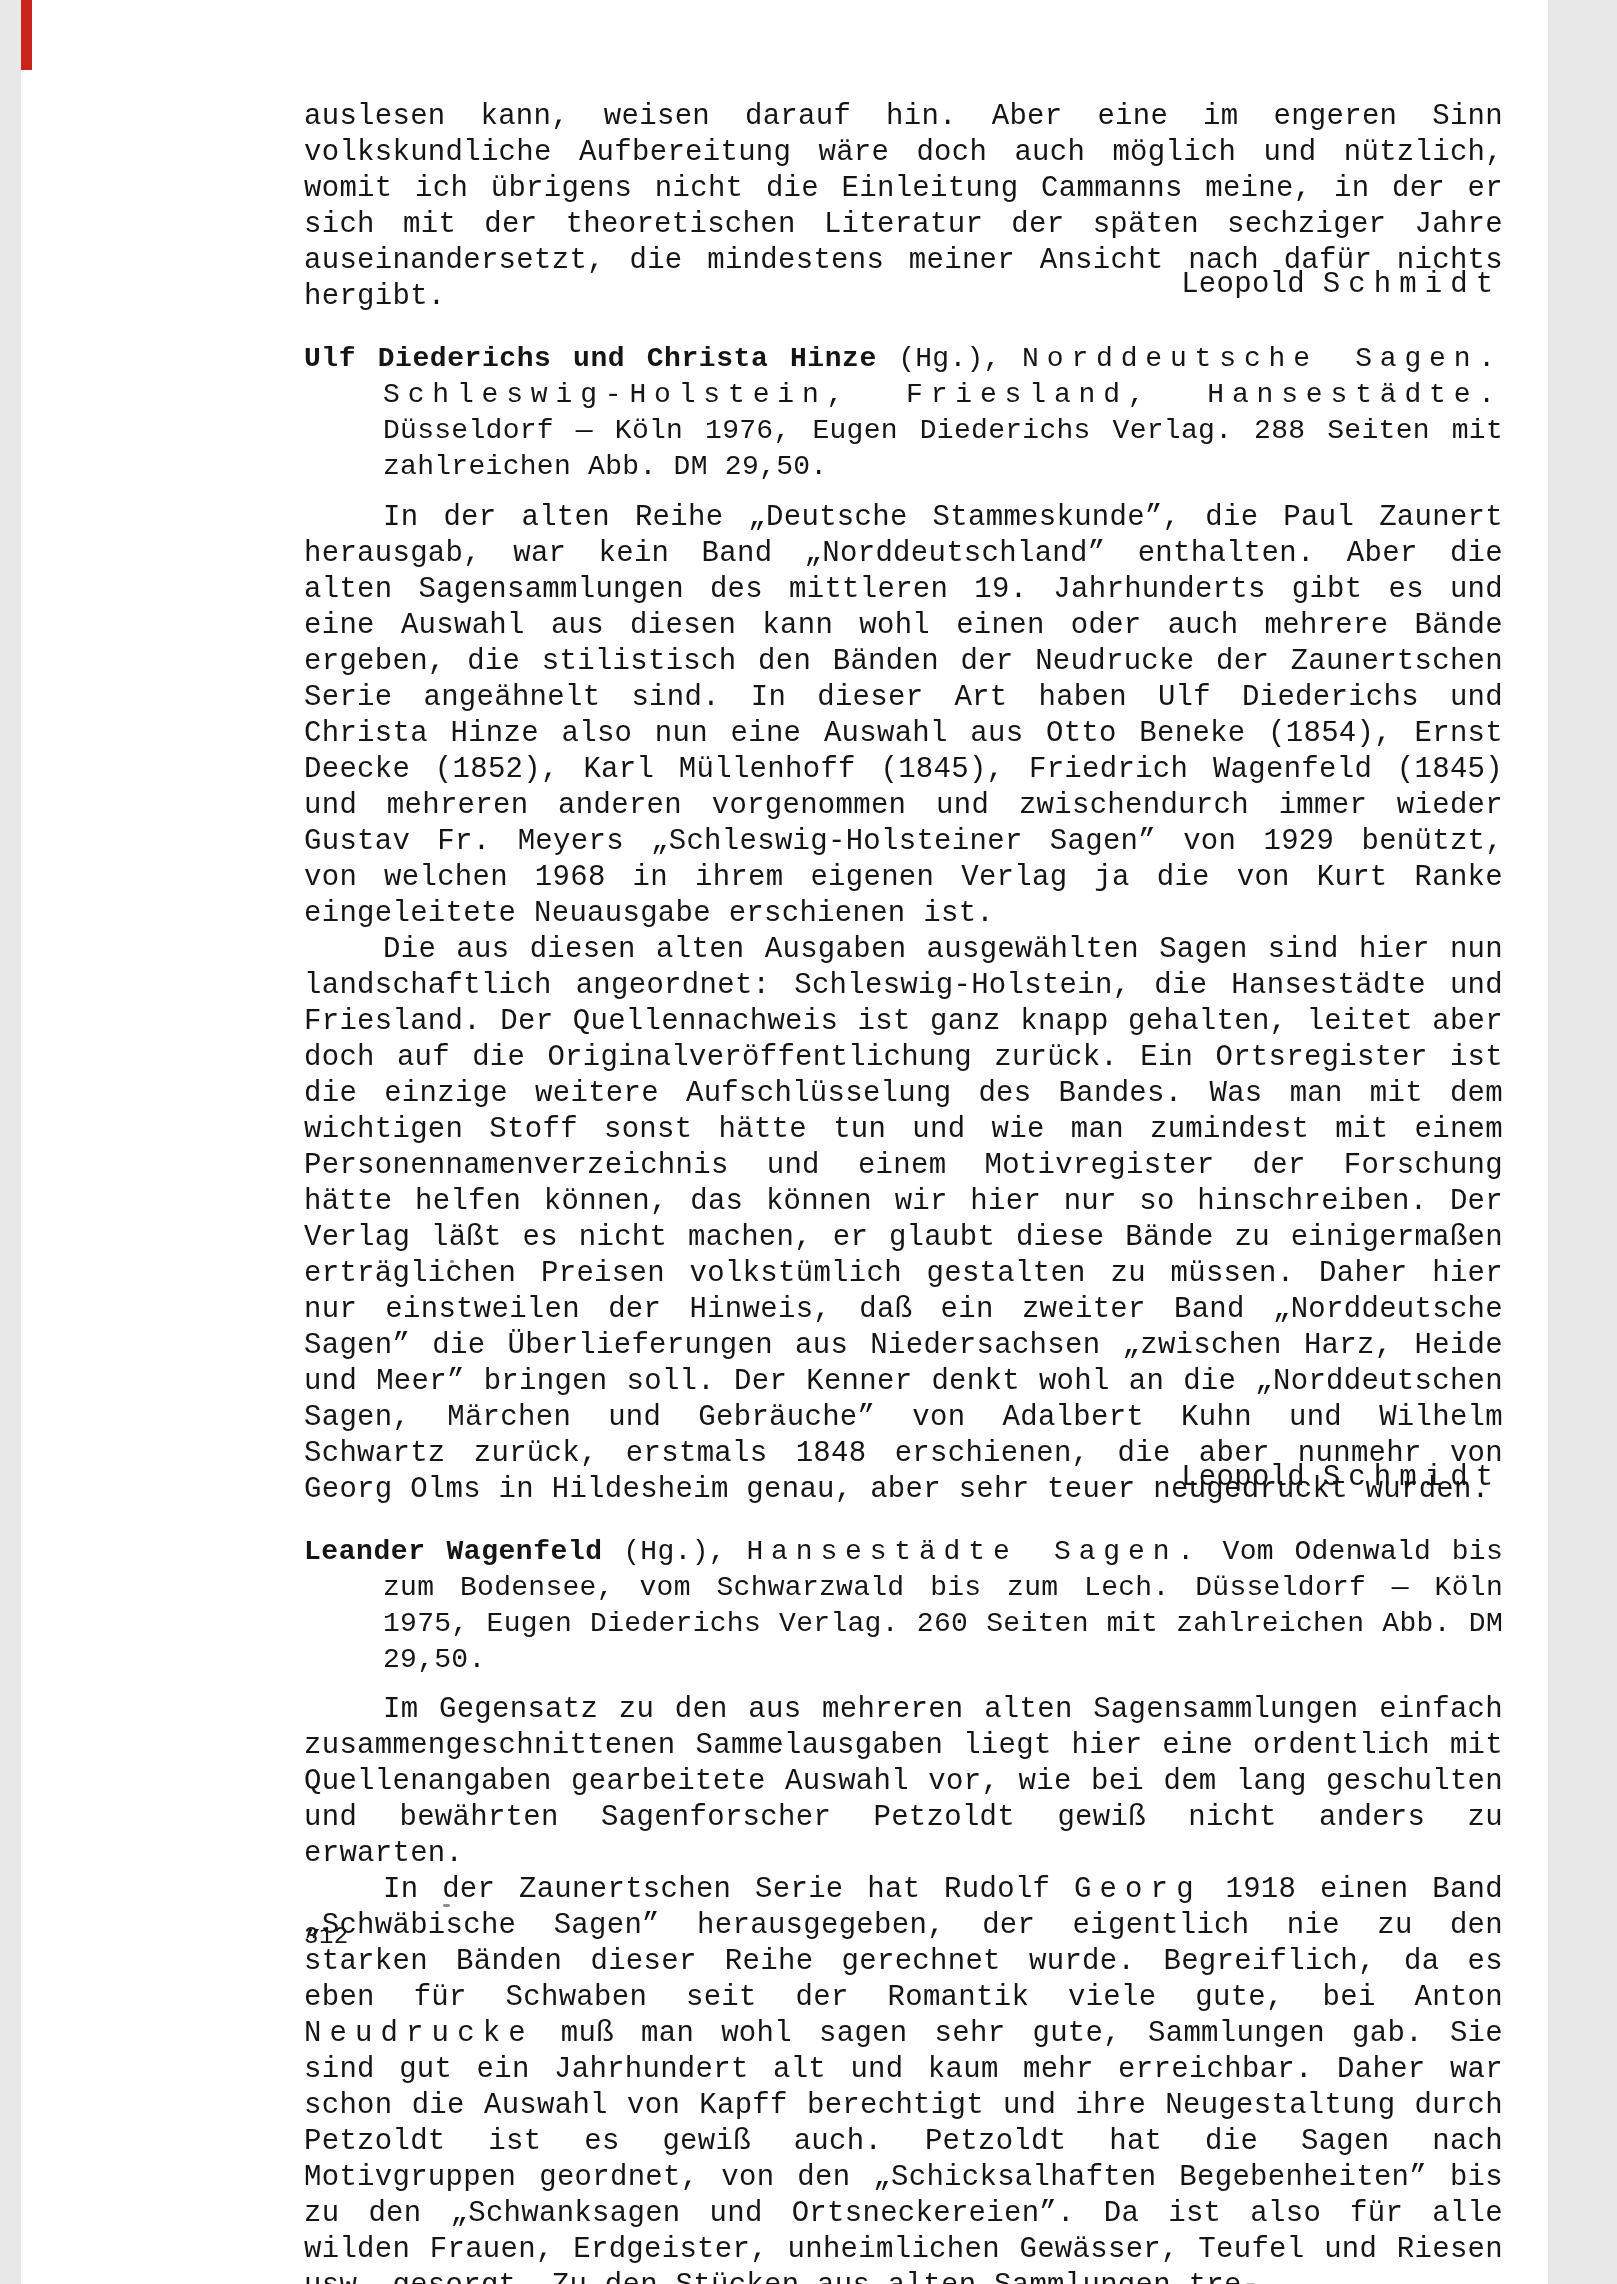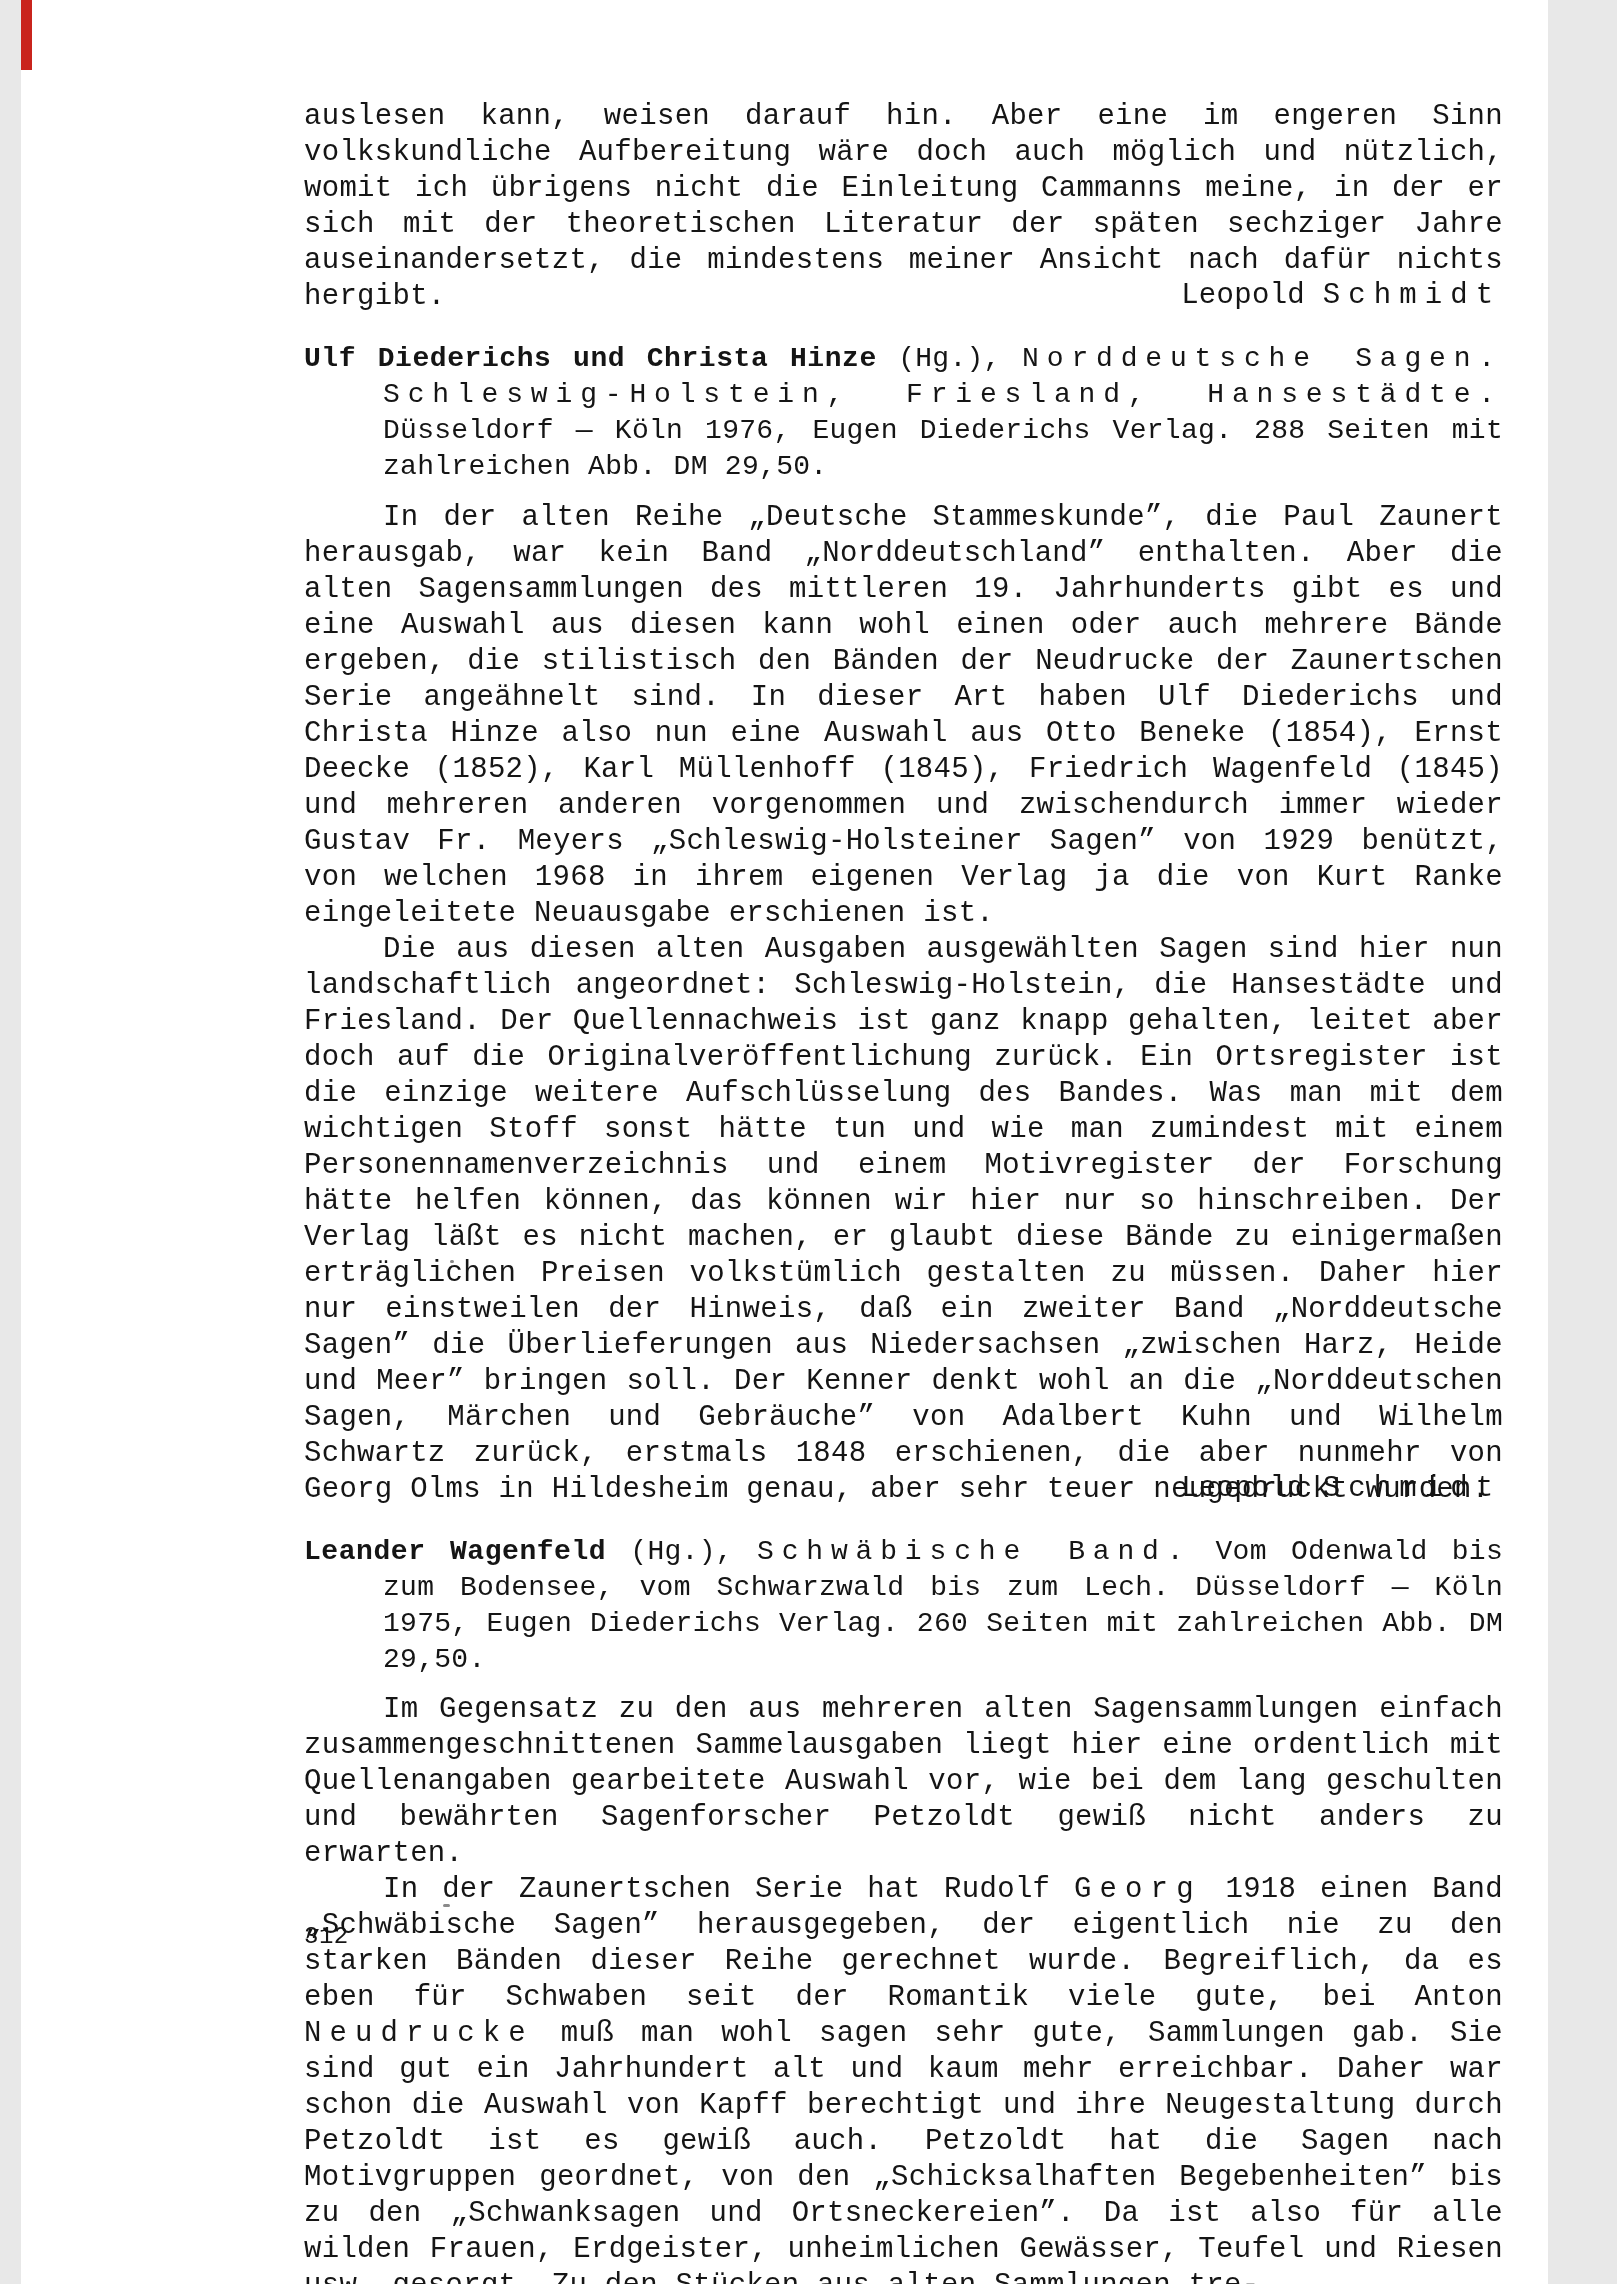--- a/index.html
+++ b/index.html
@@ -27,21 +27,21 @@
     line-height: 36px;
     text-align: justify;
     letter-spacing: 0.01em;
   }
   p { margin: 0; }
   .indent { text-indent: 79px; }
   .rel { position: relative; }
   .sig {
     position: absolute;
     right: 1.6px;
-    bottom: 1px;
+    bottom: 12px;
     line-height: 36px;
     white-space: nowrap;
     text-indent: 0;
   }
   .sperr { letter-spacing: 0.28em; word-spacing: 0.30em; }
   .rev-heading {
     margin: 26px 0 14.6px 0;
     padding-left: 79px;
     text-indent: -79px;
     font-size: 28px;
@@ -93,21 +93,21 @@
           <span>Leopold</span>
           <span class="sperr">Schmidt</span>
         </div>
       </div>
     </section>
 
     <section>
       <h3 class="rev-heading">
         <strong class="authors">Leander Wagenfeld</strong>
         <span>(Hg.),</span>
-        <span class="sperr">Schwäbische Band.</span>
+        <span class="sperr">Hansestädte Sagen.</span>
         <span>Vom Odenwald bis zum Bodensee, vom Schwarzwald bis zum Lech.</span>
         <span>Düsseldorf — Köln 1975, Eugen Diederichs Verlag. 260 Seiten mit zahlreichen Abb. DM 29,50.</span>
       </h3>
       <p class="indent"><span>Im Gegensatz zu den aus mehreren alten Sagensammlungen einfach zusammengeschnittenen Sammelausgaben liegt hier eine ordentlich mit Quellenangaben gearbeitete Auswahl vor, wie bei dem lang geschulten und bewährten Sagenforscher Petzoldt gewiß nicht anders zu erwarten.</span></p>
       <p class="indent">
         <span>In der Zaunertschen Serie hat Rudolf</span>
         <span class="sperr">Georg</span>
         <span>1918 einen Band „Schwäbische Sagen” herausgegeben, der eigentlich nie zu den starken Bänden dieser Reihe gerechnet wurde. Begreiflich, da es eben für Schwaben seit der Romantik viele gute, bei Anton</span>
         <span class="sperr">Neudrucke</span>
         <span>muß man wohl sagen sehr gute, Sammlungen gab. Sie sind gut ein Jahrhundert alt und kaum mehr erreichbar. Daher war schon die Auswahl von Kapff berechtigt und ihre Neugestaltung durch Petzoldt ist es gewiß auch. Petzoldt hat die Sagen nach Motivgruppen geordnet, von den „Schicksalhaften Begebenheiten” bis zu den „Schwanksagen und Ortsneckereien”. Da ist also für alle wilden Frauen, Erdgeister, unheimlichen Gewässer, Teufel und Riesen usw. gesorgt. Zu den Stücken aus alten Sammlungen tre-</span>

